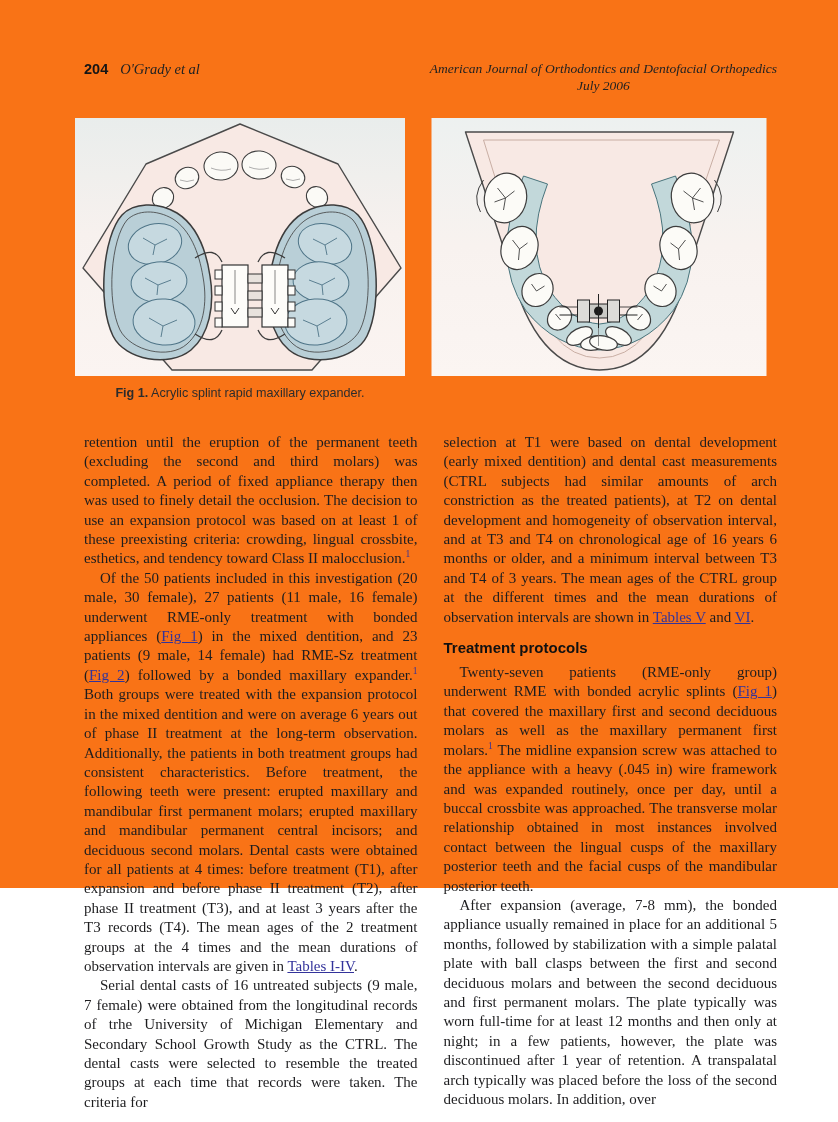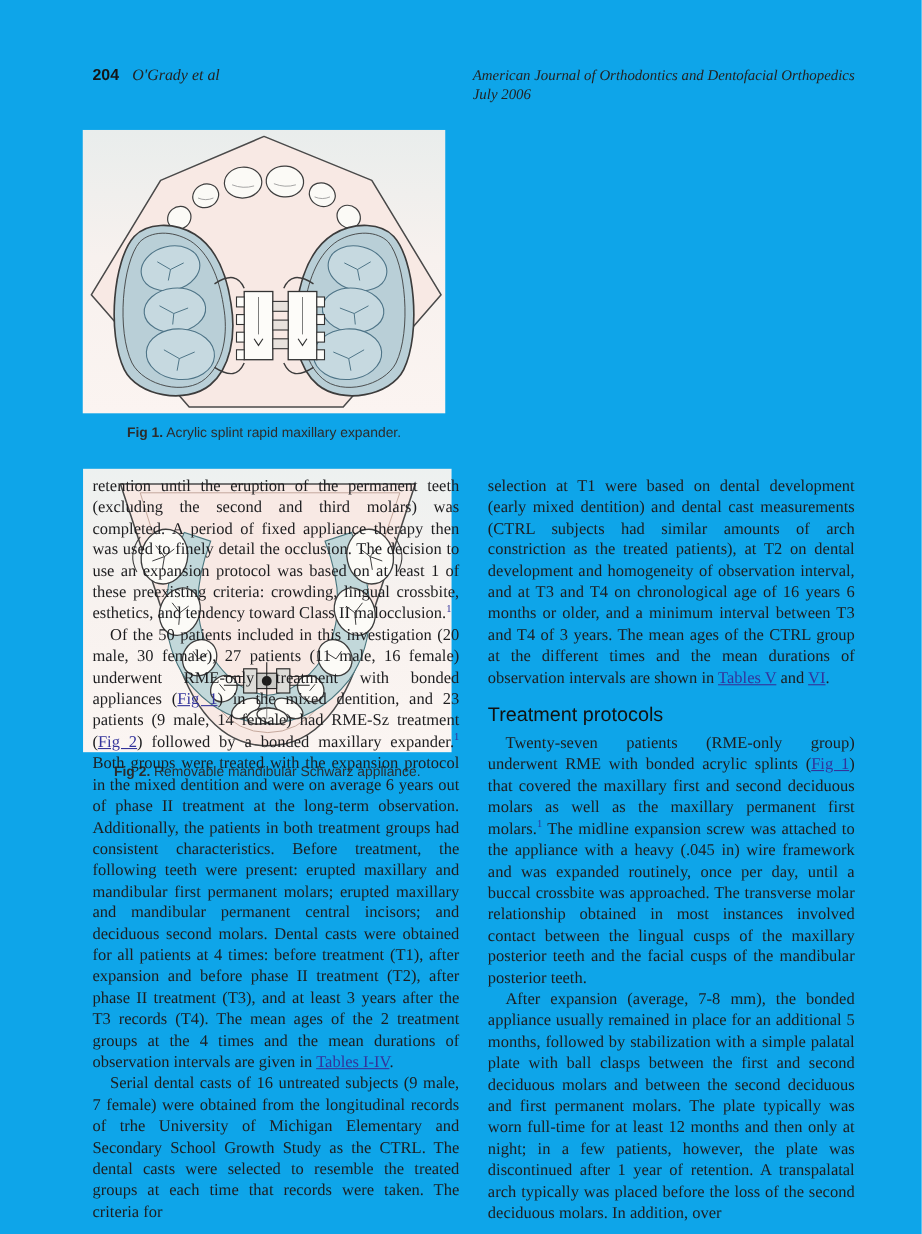--- a/index.html
+++ b/index.html
@@ -1,46 +1,46 @@
 <!DOCTYPE html>
 <html><head>
 <meta charset="utf-8">
 <style>
   html,body{margin:0;padding:0;width:838px;height:1122px;background:#ffffff;overflow:hidden;}
-  .page{position:relative;width:838px;height:1122px;background:#0ea5e9;
+  .page{position:relative;width:838px;height:888px;background:#f97316;
         font-family:"Liberation Serif", serif;color:#1d1d1f;}
 
   
   .hdr{position:absolute;top:60px;left:84px;right:61px;display:flex;
        justify-content:space-between;align-items:flex-start;}
   .hdr-left{white-space:nowrap;}
   .pnum{font-family:"Liberation Sans", sans-serif;font-weight:bold;font-size:14.5px;color:#151515;}
   .authors{font-style:italic;font-size:14.5px;margin-left:8px;color:#222;}
-  .hdr-right{text-align:left;font-style:italic;font-size:13.5px;line-height:17px;color:#222;}
+  .hdr-right{text-align:center;font-style:italic;font-size:13.5px;line-height:17px;color:#222;}
 
   
-  .figs{position:absolute;top:118px;left:75px;width:692px;display:flex;gap:26px;flex-direction:column;}
+  .figs{position:absolute;top:118px;left:75px;width:692px;display:flex;gap:26px;}
   figure{margin:0;width:330px;}
   figure.f2{width:336px;}
   .figbox{width:100%;height:258px;}
   .figbox svg{display:block;width:100%;height:100%;}
   figcaption{margin-top:10px;text-align:center;
              font-family:"Liberation Sans", sans-serif;font-size:12.6px;color:#2c2c2c;}
   figcaption b{font-weight:bold;}
 
   
   .cols{position:absolute;top:433px;left:84px;right:61px;display:flex;gap:26px;}
   .col{flex:1 1 0;min-width:0;}
   .para{margin:0;font-size:15px;line-height:19.4px;text-align:justify;
         font-family:"Liberation Serif", serif;color:#1d1d1f;}
   .para.indent{text-indent:16px;}
   .xlink{color:#33339b;cursor:pointer;text-decoration:underline;}
   sup.ref{color:#33339b;font-size:9.5px;line-height:0;cursor:pointer;}
   .subhead{margin:12px 0 7px 0;font-family:"Liberation Sans", sans-serif;
-           font-weight:normal;font-size:18px;color:#111;}
+           font-weight:bold;font-size:15px;color:#111;}
 </style>
 </head>
 <body>
 
 <div class="page">
 
   <header class="hdr">
     <div class="hdr-left">
       <span class="pnum">204</span>
       <span class="authors">O'Grady et al</span>
@@ -209,24 +209,20 @@
             <line x1="128" y1="197" x2="206" y2="197" stroke-width="1"></line>
             <rect x="146" y="182" width="12" height="22" fill="#dddcd8" stroke-width="1"></rect>
             <rect x="176" y="182" width="12" height="22" fill="#dddcd8" stroke-width="1"></rect>
             <rect x="158" y="186" width="18" height="14" fill="#c9c9c5" stroke-width="1"></rect>
             <circle cx="167" cy="193" r="4.5" fill="#1c1c1c" stroke="none"></circle>
             <line x1="167" y1="176" x2="167" y2="210" stroke-width="1"></line>
             <line x1="167" y1="210" x2="167" y2="228" stroke-width="0.7" stroke="#666"></line>
           </g>
         </svg>
       </div>
-      <figcaption>
-        <b>Fig 2.</b>
-        <span>Removable mandibular Schwarz appliance.</span>
-      </figcaption>
     </figure>
   </section>
 
   <section class="cols">
     <div class="col">
       <p class="para">retention until the eruption of the permanent teeth (excluding the second and third molars) was completed. A period of fixed appliance therapy then was used to finely detail the occlusion. The decision to use an expansion protocol was based on at least 1 of these preexisting criteria: crowding, lingual crossbite, esthetics, and tendency toward Class II malocclusion.<sup class="ref">1</sup></p>
       <p class="para indent">Of the 50 patients included in this investigation (20 male, 30 female), 27 patients (11 male, 16 female) underwent RME-only treatment with bonded appliances (<span class="xlink">Fig 1</span>) in the mixed dentition, and 23 patients (9 male, 14 female) had RME-Sz treatment (<span class="xlink">Fig 2</span>) followed by a bonded maxillary expander.<sup class="ref">1</sup> Both groups were treated with the expansion protocol in the mixed dentition and were on average 6 years out of phase II treatment at the long-term observation. Additionally, the patients in both treatment groups had consistent characteristics. Before treatment, the following teeth were present: erupted maxillary and mandibular first permanent molars; erupted maxillary and mandibular permanent central incisors; and deciduous second molars. Dental casts were obtained for all patients at 4 times: before treatment (T1), after expansion and before phase II treatment (T2), after phase II treatment (T3), and at least 3 years after the T3 records (T4). The mean ages of the 2 treatment groups at the 4 times and the mean durations of observation intervals are given in <span class="xlink">Tables I-IV</span>.</p>
       <p class="para indent">Serial dental casts of 16 untreated subjects (9 male, 7 female) were obtained from the longitudinal records of trhe University of Michigan Elementary and Secondary School Growth Study as the CTRL. The dental casts were selected to resemble the treated groups at each time that records were taken. The criteria for</p>
     </div>
     <div class="col">

